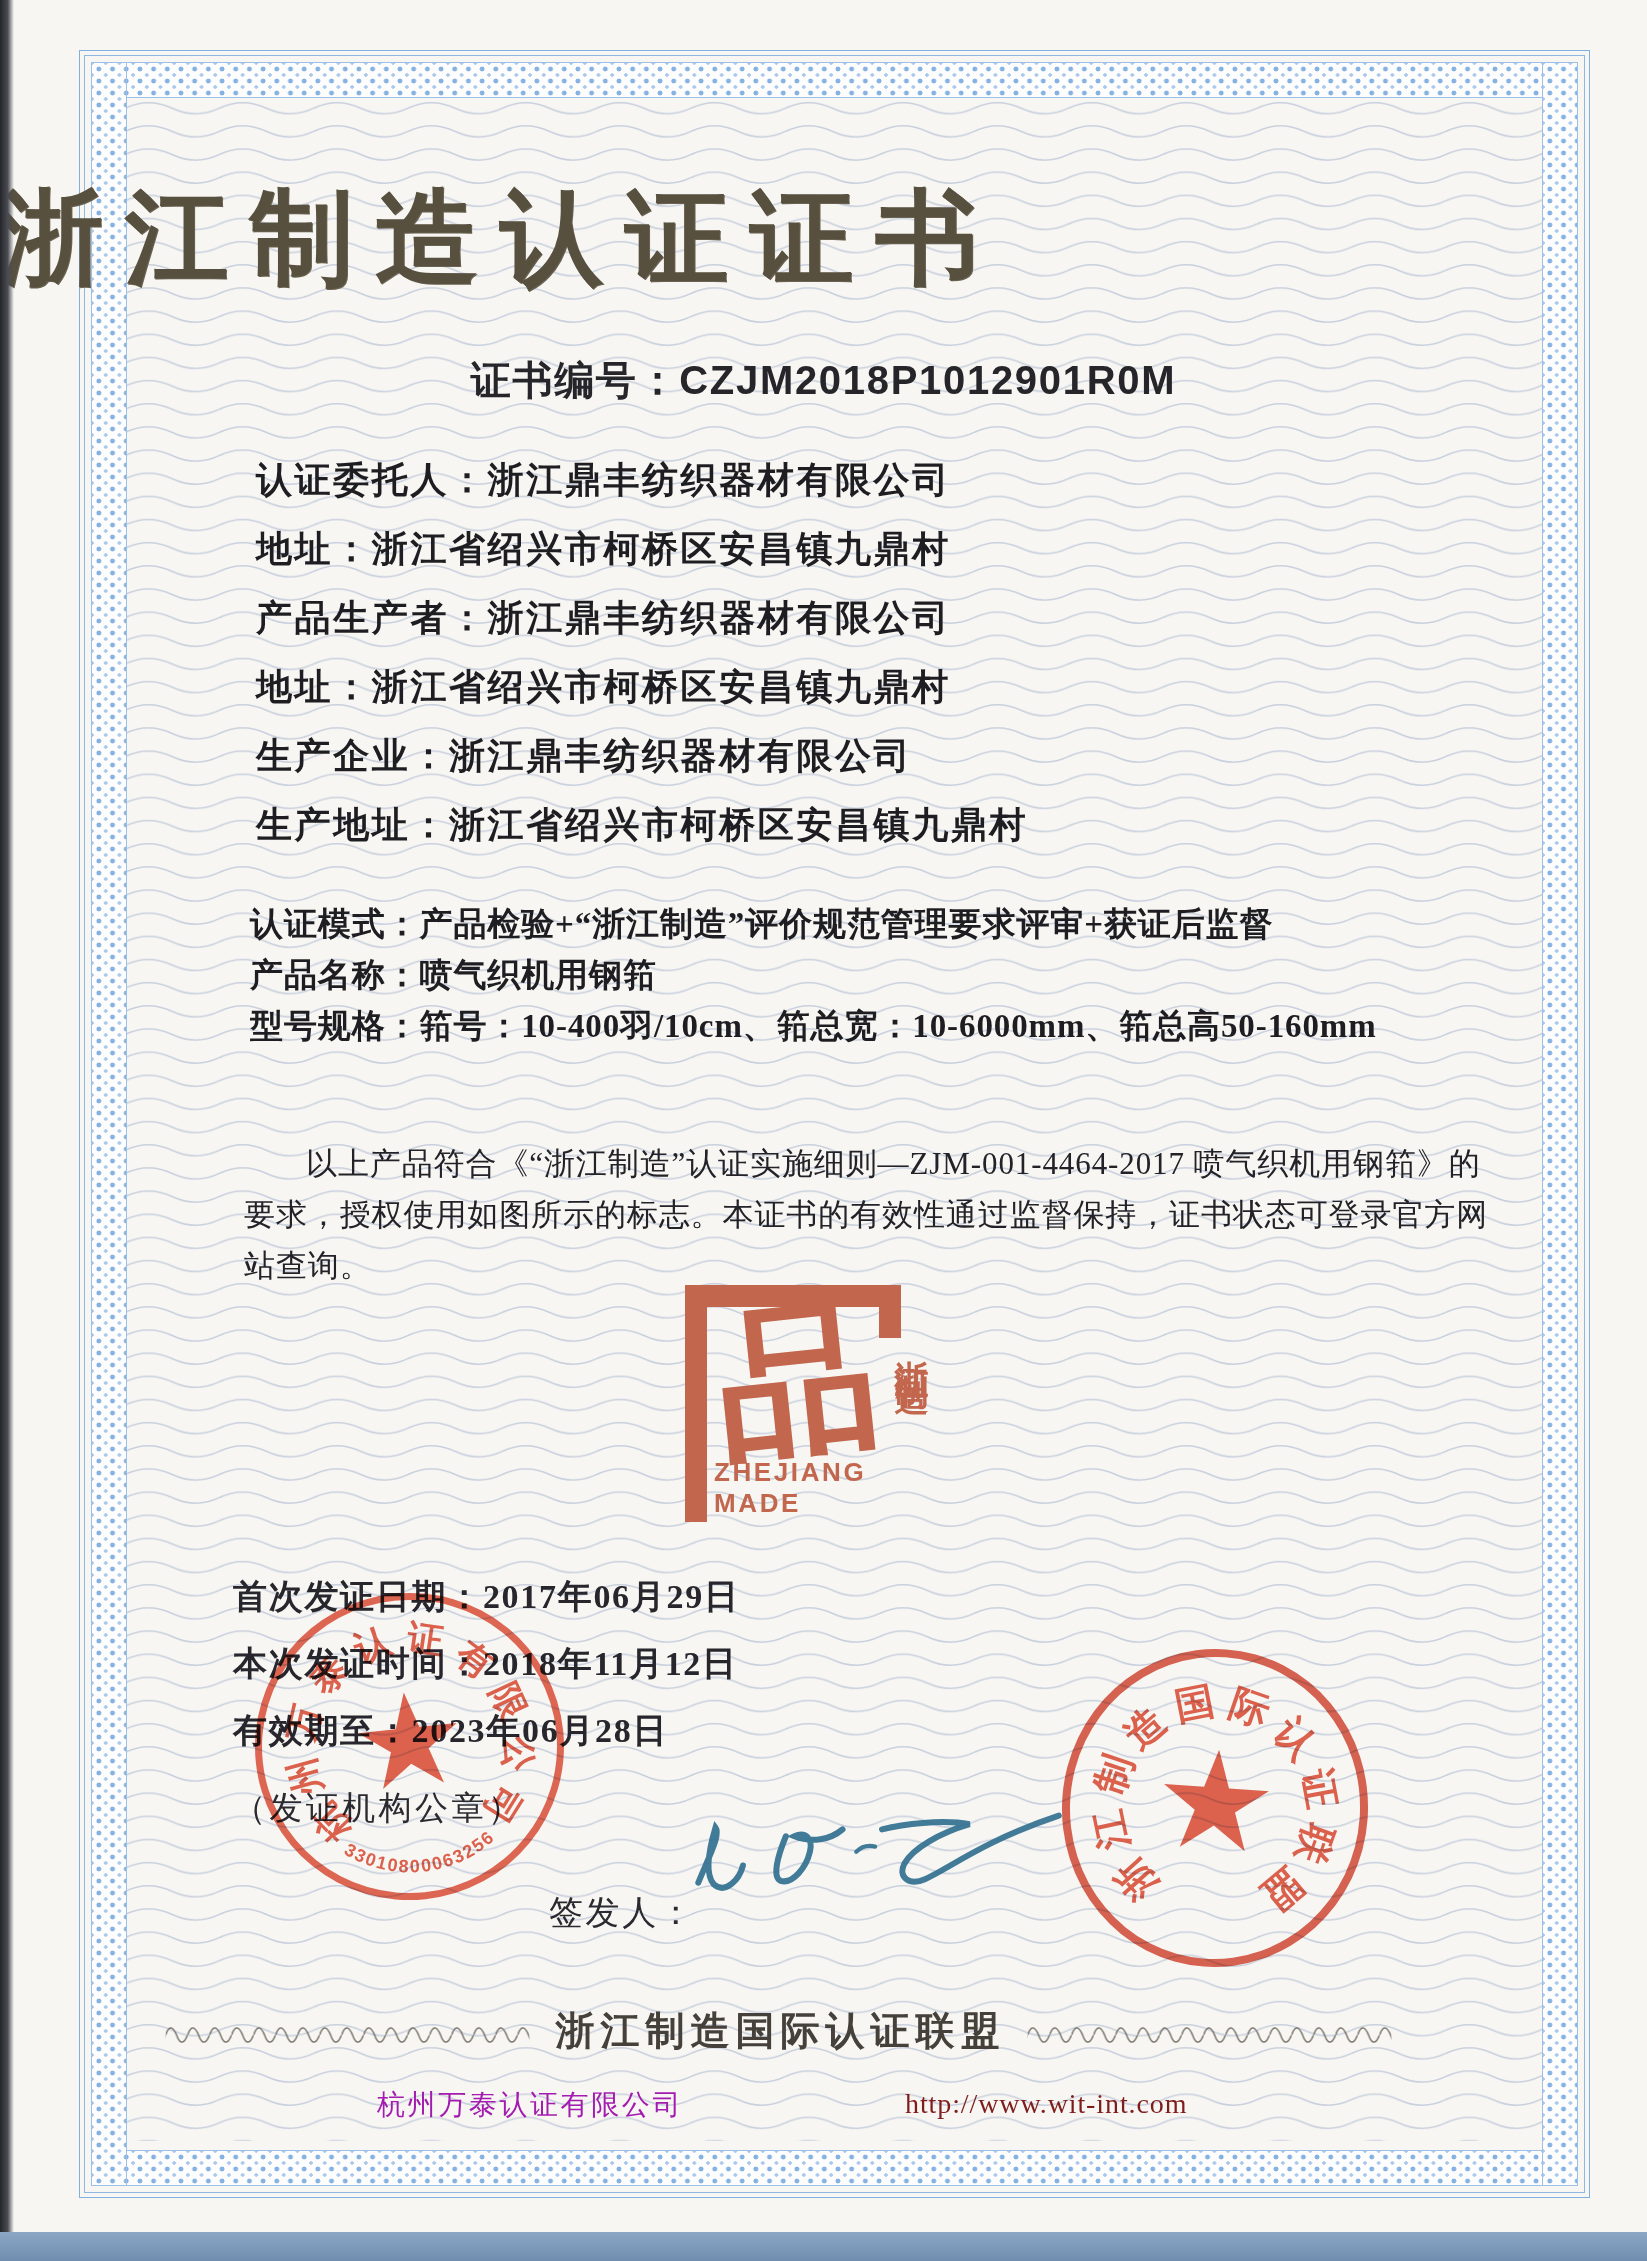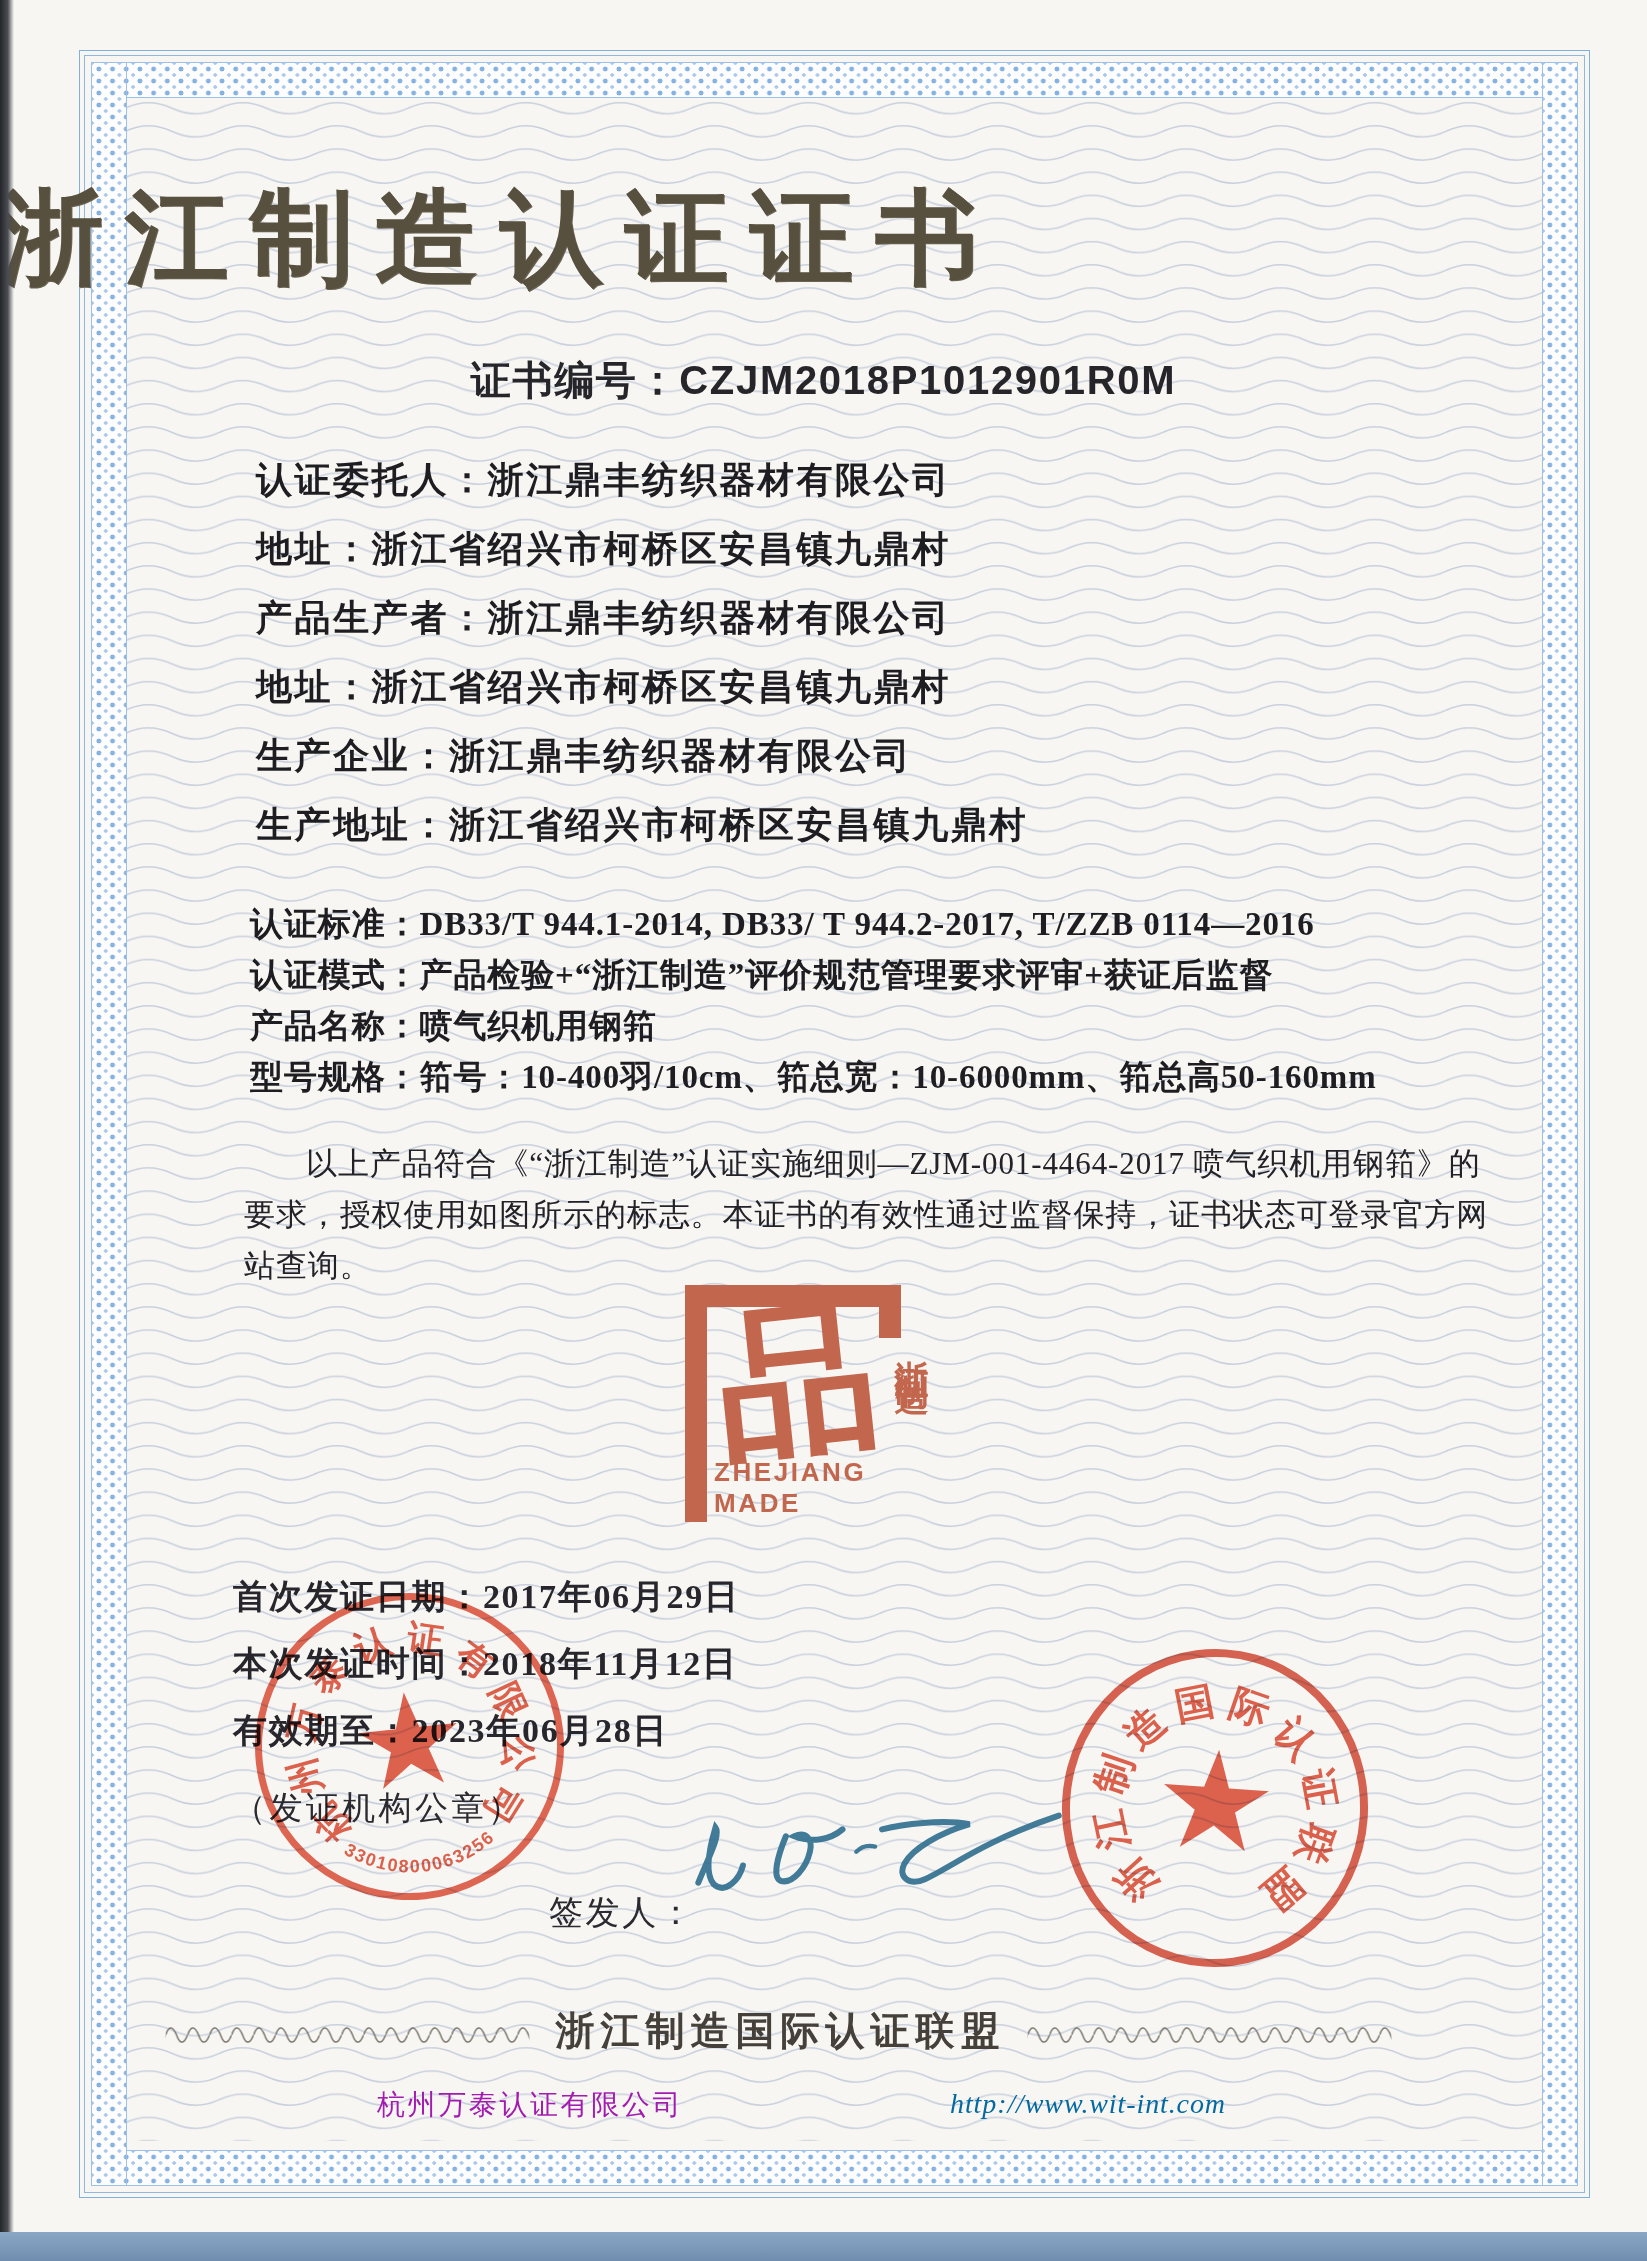--- a/index.html
+++ b/index.html
@@ -77,22 +77,22 @@
   .arc{position:absolute;inset:0;color:#df4e38;font-weight:bold;}
   .arc span{font-family:"Liberation Sans","DejaVu Sans",sans-serif;}
 
   
   .alliance{position:absolute;left:0;top:2004px;width:1561px;text-align:center;
        font-size:39px;font-weight:bold;color:#46403a;letter-spacing:6px;}
   .scroll{position:absolute;top:2024px;width:369px;height:22px;}
   .scroll.l{left:163px;} .scroll.r{left:1025px;}
   .footer-co{position:absolute;left:377px;top:2086px;font-size:28px;color:#a21caf;
        letter-spacing:2.6px;}
-  .footer-url{position:absolute;left:950px;top:2088px;font-size:28px;color:#0369a1;
-       font-family:"Liberation Serif","DejaVu Serif",serif;letter-spacing:0.9px;font-style:italic;}
+  .footer-url{position:absolute;left:905px;top:2088px;font-size:28px;color:#7f1d1d;
+       font-family:"Liberation Serif","DejaVu Serif",serif;letter-spacing:0.9px;}
 </style>
 </head>
 <body>
 
 <div class="page">
 
   <svg class="waves" xmlns="http://www.w3.org/2000/svg" viewBox="0 0 1658 2384" width="1422" height="2045">
     <defs>
       <pattern id="wv" width="110" height="27" patternUnits="userSpaceOnUse">
         <path d="M0 14 q 27 -13 55 0 t 55 0" fill="none" stroke="#b8c2d6" stroke-width="1.7"></path>
@@ -115,21 +115,20 @@
   <div class="info">
     <div><span>认证委托人：</span><span>浙江鼎丰纺织器材有限公司</span></div>
     <div><span>地址：</span><span>浙江省绍兴市柯桥区安昌镇九鼎村</span></div>
     <div><span>产品生产者：</span><span>浙江鼎丰纺织器材有限公司</span></div>
     <div><span>地址：</span><span>浙江省绍兴市柯桥区安昌镇九鼎村</span></div>
     <div><span>生产企业：</span><span>浙江鼎丰纺织器材有限公司</span></div>
     <div><span>生产地址：</span><span>浙江省绍兴市柯桥区安昌镇九鼎村</span></div>
   </div>
 
   <div class="details">
-    <div><span>认证标准：</span><span>DB33/T 944.1-2014, DB33/ T 944.2-2017, T/ZZB 0114—2016</span></div>
     <div><span>认证模式：</span><span>产品检验+“浙江制造”评价规范管理要求评审+获证后监督</span></div>
     <div><span>产品名称：</span><span>喷气织机用钢筘</span></div>
     <div><span>型号规格：</span><span>筘号：10-400羽/10cm、筘总宽：10-6000mm、筘总高50-160mm</span></div>
   </div>
 
   <div class="para">以上产品符合《“浙江制造”认证实施细则—ZJM-001-4464-2017 喷气织机用钢筘》的要求，授权使用如图所示的标志。本证书的有效性通过监督保持，证书状态可登录官方网站查询。</div>
 
   <div class="logo">
     <div class="bar-top"></div>
     <div class="bar-corner"></div>

